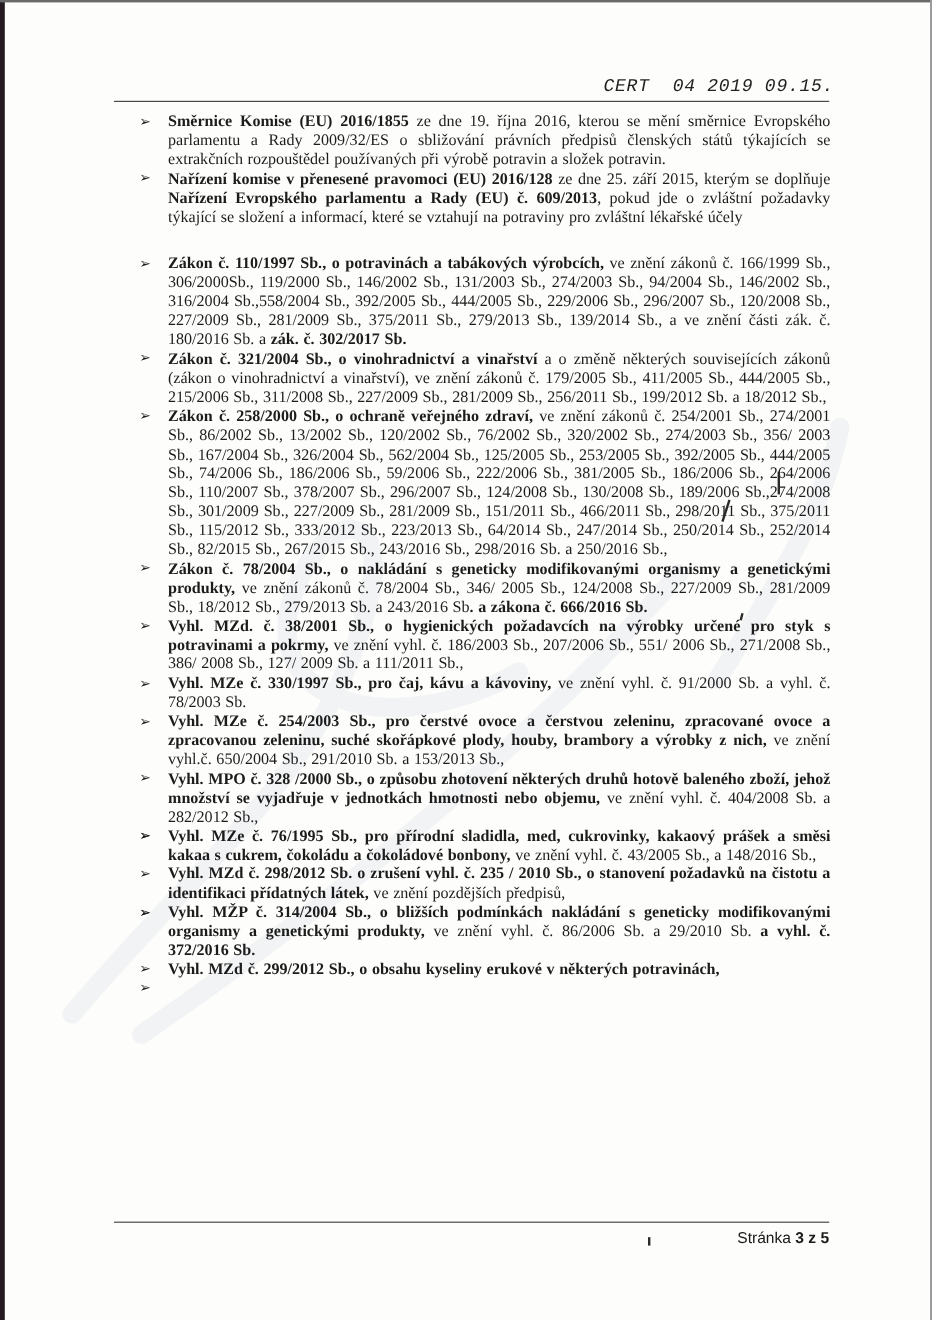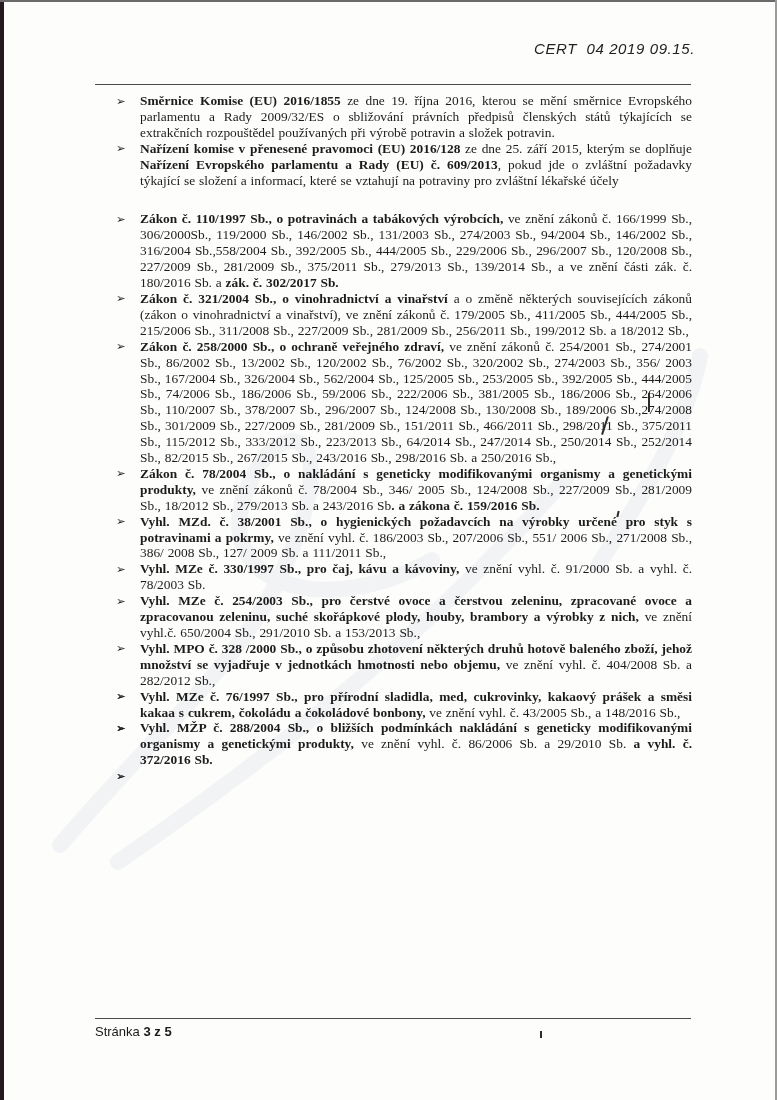--- a/index.html
+++ b/index.html
@@ -13,22 +13,22 @@
     color:#1c1c1c;
   }
   
   .edge{position:absolute;pointer-events:none;}
   .edge-left{left:0;top:0;width:4px;height:1100px;background:#241a1f;}
   .edge-top{left:0;top:0;width:777px;height:2px;background:#6a6a6a;}
   .edge-right{right:0;top:0;width:2px;height:1100px;background:#9b9b9b;}
   
   .watermark{position:absolute;left:0;top:0;pointer-events:none;}
   .header-note{
-    position:absolute;top:40px;right:82px;
-    font-family:Liberation Sans, sans-serif;
+    position:absolute;top:64px;right:82px;
+    font-family:Liberation Mono, monospace;
     font-style:italic;font-size:15px;letter-spacing:0.6px;
     color:#222;white-space:pre;
   }
   .rule{position:absolute;left:95px;width:596px;height:0;border-top:2px solid #4a4a4a;}
   .rule-top{top:84px;border-top-width:1.5px;}
   .rule-bottom{top:1018px;border-top-width:1.5px;}
   .content{
     position:absolute;top:93px;left:95px;width:597px;
     font-size:13.4px;line-height:15.9px;word-spacing:0.5px;
   }
@@ -36,21 +36,21 @@
   ul.law-list + ul.law-list{margin-top:23px;}
   li.law-item{position:relative;padding-left:45px;text-align:justify;}
   li.law-item .marker{
     position:absolute;left:21px;top:0.5px;
     font-family:"DejaVu Sans", sans-serif;
     font-size:11.5px;color:#1a1a1a;
   }
   li.law-item .b{font-weight:bold;}
   .footer{
     position:absolute;top:1024px;left:95px;width:596px;
-    text-align:left;
+    text-align:right;
     font-family:"Liberation Sans", sans-serif;
     font-size:13px;color:#1a1a1a;white-space:pre;
   }
   .footer b{font-weight:bold;}
   .pen-mark{position:absolute;background:#2b2b2b;pointer-events:none;}
   .pen-vert{left:648px;top:393px;width:1.5px;height:19px;}
   .pen-diag{left:604px;top:416px;width:1.5px;height:19px;transform:rotate(18deg);}
   .pen-speck1{left:617px;top:511px;width:2px;height:6px;transform:rotate(14deg);}
   .pen-speck2{left:540px;top:1031px;width:1.5px;height:7px;}
 </style>
@@ -77,31 +77,31 @@
 
   <div class="content" id="groups">
       <ul class="law-list">
         <li class="law-item"><span class="marker">➢</span><span><span class="b">Směrnice Komise (EU) 2016/1855</span><span> ze dne 19. října 2016, kterou se mění směrnice Evropského parlamentu a Rady 2009/32/ES o sbližování právních předpisů členských států týkajících se extrakčních rozpouštědel používaných při výrobě potravin a složek potravin.</span></span></li>
         <li class="law-item"><span class="marker">➢</span><span><span class="b">Nařízení komise v přenesené pravomoci (EU) 2016/128</span><span> ze dne 25. září 2015, kterým se doplňuje </span><span class="b">Nařízení Evropského parlamentu a Rady (EU) č. 609/2013</span><span>, pokud jde o zvláštní požadavky týkající se složení a informací, které se vztahují na potraviny pro zvláštní lékařské účely</span></span></li>
       </ul>
       <ul class="law-list">
         <li class="law-item"><span class="marker">➢</span><span><span class="b">Zákon č. 110/1997 Sb., o potravinách a tabákových výrobcích,</span><span> ve znění zákonů č. 166/1999 Sb., 306/2000Sb., 119/2000 Sb., 146/2002 Sb., 131/2003 Sb., 274/2003 Sb., 94/2004 Sb., 146/2002 Sb., 316/2004 Sb.,558/2004 Sb., 392/2005 Sb., 444/2005 Sb., 229/2006 Sb., 296/2007 Sb., 120/2008 Sb., 227/2009 Sb., 281/2009 Sb., 375/2011 Sb., 279/2013 Sb., 139/2014 Sb., a ve znění části zák. č. 180/2016 Sb. a </span><span class="b">zák. č. 302/2017 Sb.</span></span></li>
         <li class="law-item"><span class="marker">➢</span><span><span class="b">Zákon č. 321/2004 Sb., o vinohradnictví a vinařství</span><span> a o změně některých souvisejících zákonů (zákon o vinohradnictví a vinařství), ve znění zákonů č. 179/2005 Sb., 411/2005 Sb., 444/2005 Sb., 215/2006 Sb., 311/2008 Sb., 227/2009 Sb., 281/2009 Sb., 256/2011 Sb., 199/2012 Sb. a 18/2012 Sb.,</span></span></li>
         <li class="law-item"><span class="marker">➢</span><span><span class="b">Zákon č. 258/2000 Sb., o ochraně veřejného zdraví,</span><span> ve znění zákonů č. 254/2001 Sb., 274/2001 Sb., 86/2002 Sb., 13/2002 Sb., 120/2002 Sb., 76/2002 Sb., 320/2002 Sb., 274/2003 Sb., 356/ 2003 Sb., 167/2004 Sb., 326/2004 Sb., 562/2004 Sb., 125/2005 Sb., 253/2005 Sb., 392/2005 Sb., 444/2005 Sb., 74/2006 Sb., 186/2006 Sb., 59/2006 Sb., 222/2006 Sb., 381/2005 Sb., 186/2006 Sb., 264/2006 Sb., 110/2007 Sb., 378/2007 Sb., 296/2007 Sb., 124/2008 Sb., 130/2008 Sb., 189/2006 Sb.,274/2008 Sb., 301/2009 Sb., 227/2009 Sb., 281/2009 Sb., 151/2011 Sb., 466/2011 Sb., 298/2011 Sb., 375/2011 Sb., 115/2012 Sb., 333/2012 Sb., 223/2013 Sb., 64/2014 Sb., 247/2014 Sb., 250/2014 Sb., 252/2014 Sb., 82/2015 Sb., 267/2015 Sb., 243/2016 Sb., 298/2016 Sb. a 250/2016 Sb.,</span></span></li>
-        <li class="law-item"><span class="marker">➢</span><span><span class="b">Zákon č. 78/2004 Sb., o nakládání s geneticky modifikovanými organismy a genetickými produkty,</span><span> ve znění zákonů č. 78/2004 Sb., 346/ 2005 Sb., 124/2008 Sb., 227/2009 Sb., 281/2009 Sb., 18/2012 Sb., 279/2013 Sb. a 243/2016 Sb</span><span class="b">. a zákona č. 159/2016 Sb.</span></span></li>
+        <li class="law-item"><span class="marker">➢</span><span><span class="b">Zákon č. 78/2004 Sb., o nakládání s geneticky modifikovanými organismy a genetickými produkty,</span><span> ve znění zákonů č. 78/2004 Sb., 346/ 2005 Sb., 124/2008 Sb., 227/2009 Sb., 281/2009 Sb., 18/2012 Sb., 279/2013 Sb. a 243/2016 Sb</span><span class="b">. a zákona č. 666/2016 Sb.</span></span></li>
         <li class="law-item"><span class="marker">➢</span><span><span class="b">Vyhl. MZd. č. 38/2001 Sb., o hygienických požadavcích na výrobky určené pro styk s potravinami a pokrmy,</span><span> ve znění vyhl. č. 186/2003 Sb., 207/2006 Sb., 551/ 2006 Sb., 271/2008 Sb., 386/ 2008 Sb., 127/ 2009 Sb. a 111/2011 Sb.,</span></span></li>
         <li class="law-item"><span class="marker">➢</span><span><span class="b">Vyhl. MZe č. 330/1997 Sb., pro čaj, kávu a kávoviny,</span><span> ve znění vyhl. č. 91/2000 Sb. a vyhl. č. 78/2003 Sb.</span></span></li>
         <li class="law-item"><span class="marker">➢</span><span><span class="b">Vyhl. MZe č. 254/2003 Sb., pro čerstvé ovoce a čerstvou zeleninu, zpracované ovoce a zpracovanou zeleninu, suché skořápkové plody, houby, brambory a výrobky z nich,</span><span> ve znění vyhl.č. 650/2004 Sb., 291/2010 Sb. a 153/2013 Sb.,</span></span></li>
         <li class="law-item"><span class="marker">➢</span><span><span class="b">Vyhl. MPO č. 328 /2000 Sb., o způsobu zhotovení některých druhů hotově baleného zboží, jehož množství se vyjadřuje v jednotkách hmotnosti nebo objemu,</span><span> ve znění vyhl. č. 404/2008 Sb. a 282/2012 Sb.,</span></span></li>
         <li class="law-item"><span class="marker">➢</span></li>
-        <li class="law-item"><span class="marker">➢</span><span><span class="b">Vyhl. MZe č. 76/1997 Sb., pro přírodní sladidla, med, cukrovinky, kakaový prášek a směsi kakaa s cukrem, čokoládu a čokoládové bonbony,</span><span> ve znění vyhl. č. 43/2005 Sb., a 148/2016 Sb.,</span></span></li>
+        <li class="law-item"><span class="marker">➢</span><span><span class="b">Vyhl. MZe č. 76/1995 Sb., pro přírodní sladidla, med, cukrovinky, kakaový prášek a směsi kakaa s cukrem, čokoládu a čokoládové bonbony,</span><span> ve znění vyhl. č. 43/2005 Sb., a 148/2016 Sb.,</span></span></li>
+        <li class="law-item"><span class="marker">➢</span><span><span class="b">Vyhl. MZd č. 298/2012 Sb. o zrušení vyhl. č. 235 / 2010 Sb., o stanovení požadavků na čistotu a identifikaci přídatných látek,</span><span> ve znění pozdějších předpisů,</span></span></li>
         <li class="law-item"><span class="marker">➢</span></li>
-        <li class="law-item"><span class="marker">➢</span></li>
-        <li class="law-item"><span class="marker">➢</span><span><span class="b">Vyhl. MŽP č. 288/2004 Sb., o bližších podmínkách nakládání s geneticky modifikovanými organismy a genetickými produkty,</span><span> ve znění vyhl. č. 86/2006 Sb. a 29/2010 Sb. </span><span class="b">a vyhl. č. 372/2016 Sb.</span></span></li>
-        <li class="law-item"><span class="marker">➢</span></li>
+        <li class="law-item"><span class="marker">➢</span><span><span class="b">Vyhl. MŽP č. 314/2004 Sb., o bližších podmínkách nakládání s geneticky modifikovanými organismy a genetickými produkty,</span><span> ve znění vyhl. č. 86/2006 Sb. a 29/2010 Sb. </span><span class="b">a vyhl. č. 372/2016 Sb.</span></span></li>
+        <li class="law-item"><span class="marker">➢</span><span><span class="b">Vyhl. MZd č. 299/2012 Sb., o obsahu kyseliny erukové v některých potravinách,</span></span></li>
         <li class="law-item"><span class="marker">➢</span></li>
       </ul>
     </div>
 
   <div class="pen-mark pen-vert"></div>
   <div class="pen-mark pen-diag"></div>
   <div class="pen-mark pen-speck1"></div>
   <div class="pen-mark pen-speck2"></div>
 
   <div class="rule rule-bottom"></div>

